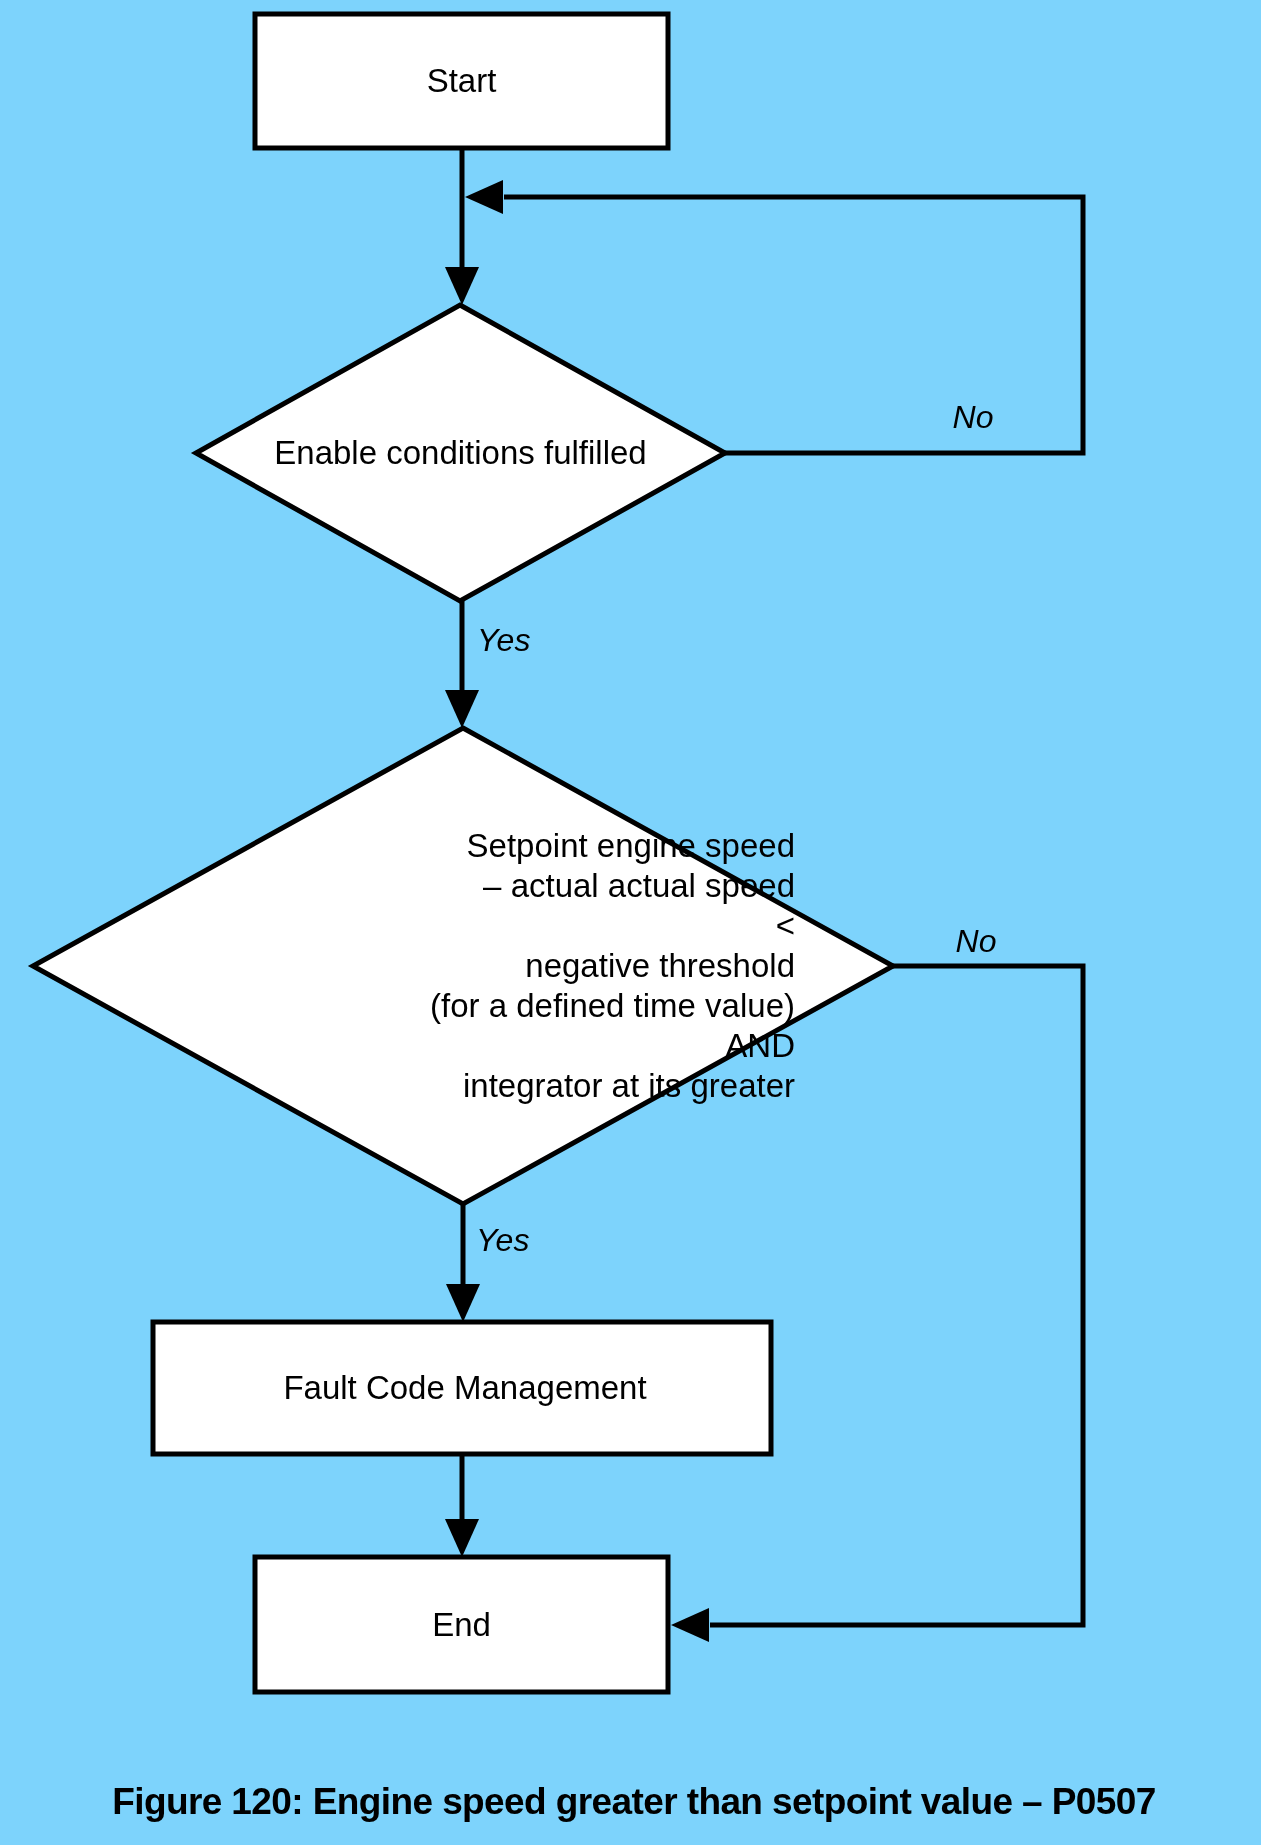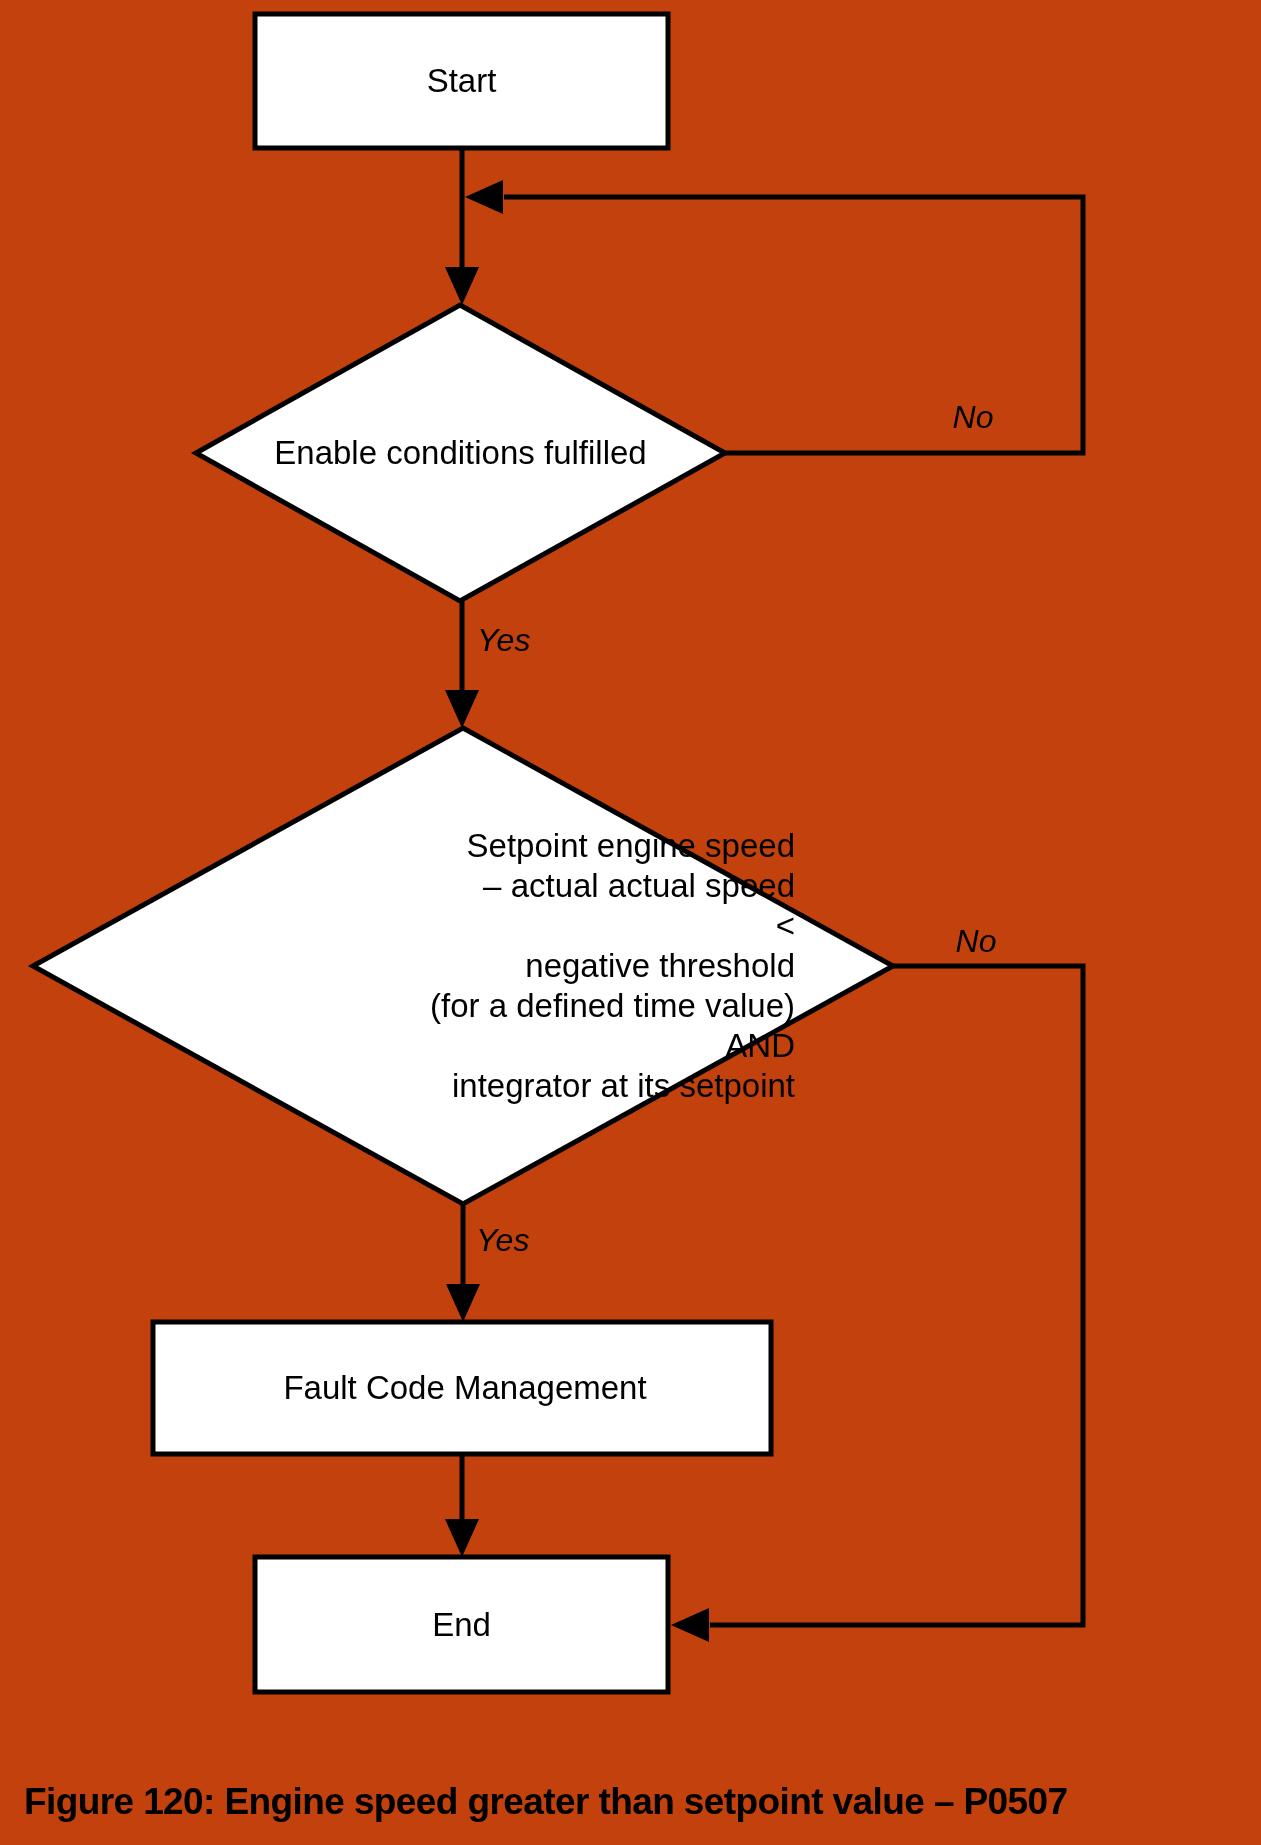--- a/index.html
+++ b/index.html
@@ -4,21 +4,21 @@
 <style>
   html, body {
     margin: 0;
     padding: 0;
     background: #ffffff;
   }
   #canvas {
     position: relative;
     width: 1261px;
     height: 1845px;
-    background: #c2410c;
+    background: #7dd3fc;
     font-family: "Liberation Sans", sans-serif;
     color: #000000;
     overflow: hidden;
   }
   #flow-svg {
     position: absolute;
     left: 0;
     top: 0;
   }
   .label {
@@ -45,20 +45,21 @@
   #figure-caption {
     position: absolute;
     left: 24px;
     top: 1781px;
     width: 1220px;
     font-size: 37px;
     font-weight: bold;
     letter-spacing: -0.6px;
     color: #000000;
     white-space: nowrap;
+    text-align: center;
   }
 </style>
 </head>
 <body>
 
 <div id="canvas">
 
   <svg id="flow-svg" width="1261" height="1845" viewBox="0 0 1261 1845">
 
     <line x1="462" y1="148" x2="462" y2="272" stroke="#000" stroke-width="5"></line>
@@ -98,21 +99,21 @@
 
   <div class="edge-label" style="left:477px; top:622px;">Yes</div>
 
   <div class="label multiline" style="left:135px; top:825px; width:660px; height:282px;align-items:flex-end;">
     <div>Setpoint engine speed</div>
     <div>– actual actual speed</div>
     <div>&lt;</div>
     <div>negative threshold</div>
     <div>(for a defined time value)</div>
     <div>AND</div>
-    <div>integrator at its setpoint</div>
+    <div>integrator at its greater</div>
   </div>
 
   <div class="edge-label" style="left:943px; top:923px; width:66px; text-align:center;">No</div>
 
   <div class="edge-label" style="left:476px; top:1222px;">Yes</div>
 
   <div class="label" style="left:156px; top:1322px; width:618px; height:132px;">Fault Code Management</div>
 
   <div class="label" style="left:255px; top:1557px; width:413px; height:135px;">End</div>
 

